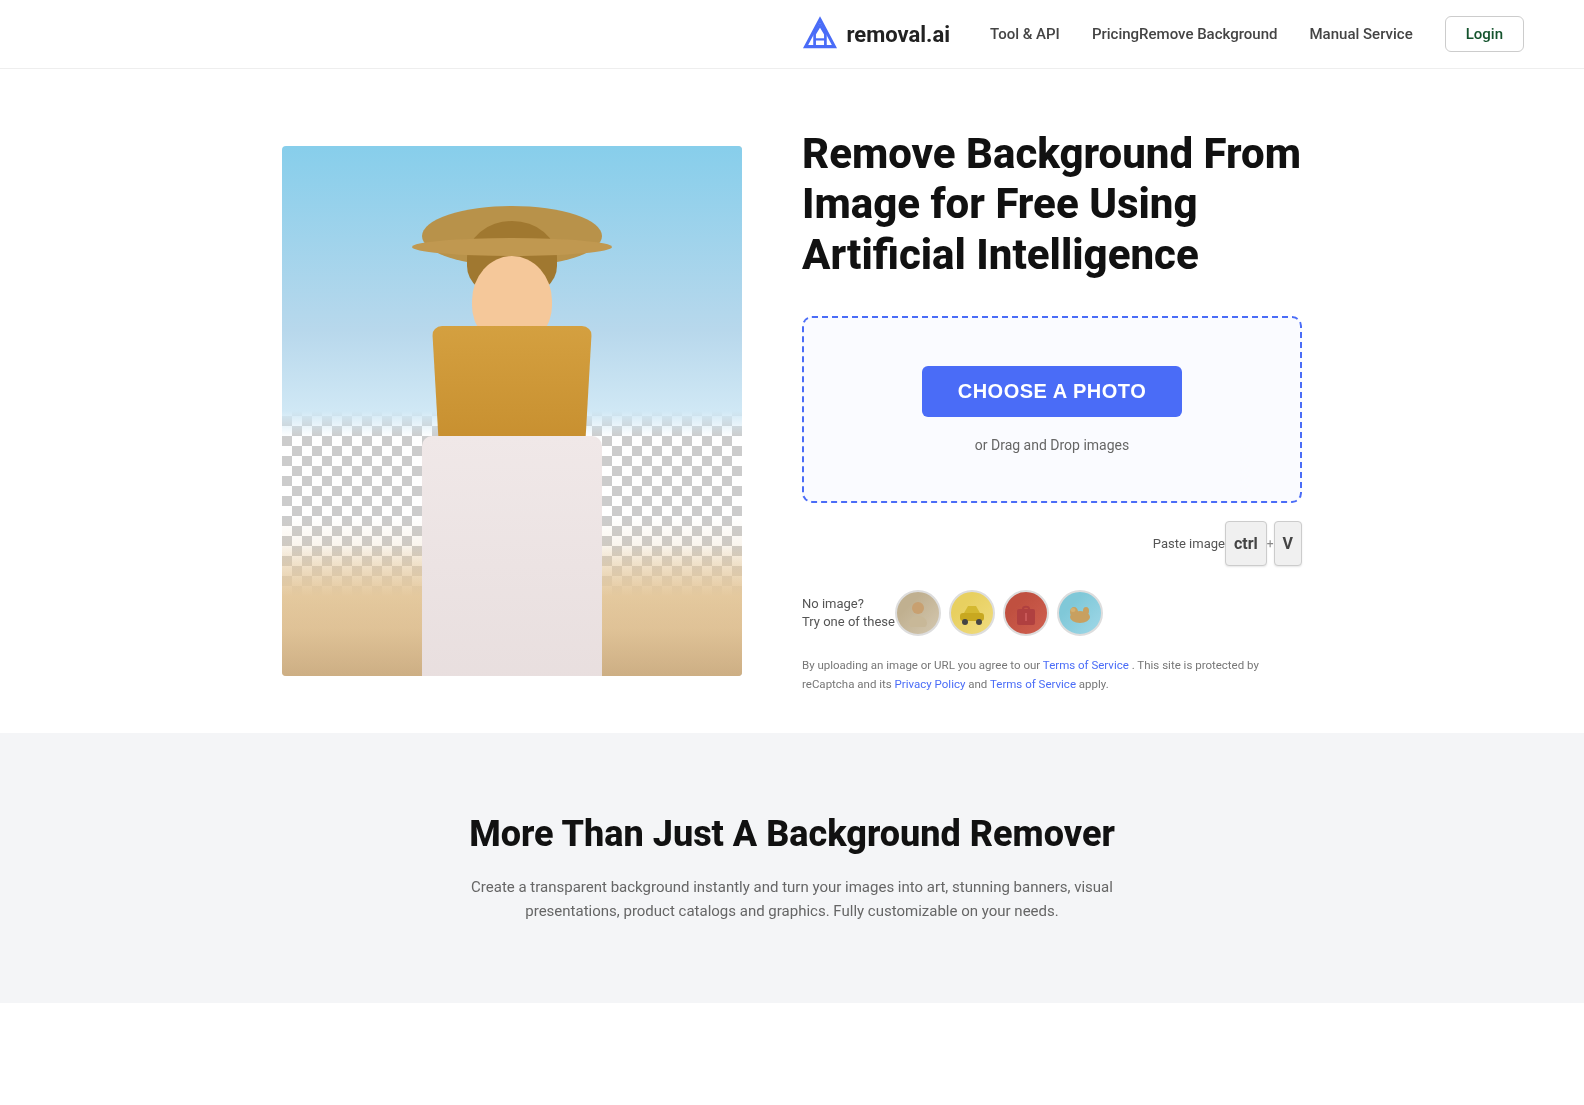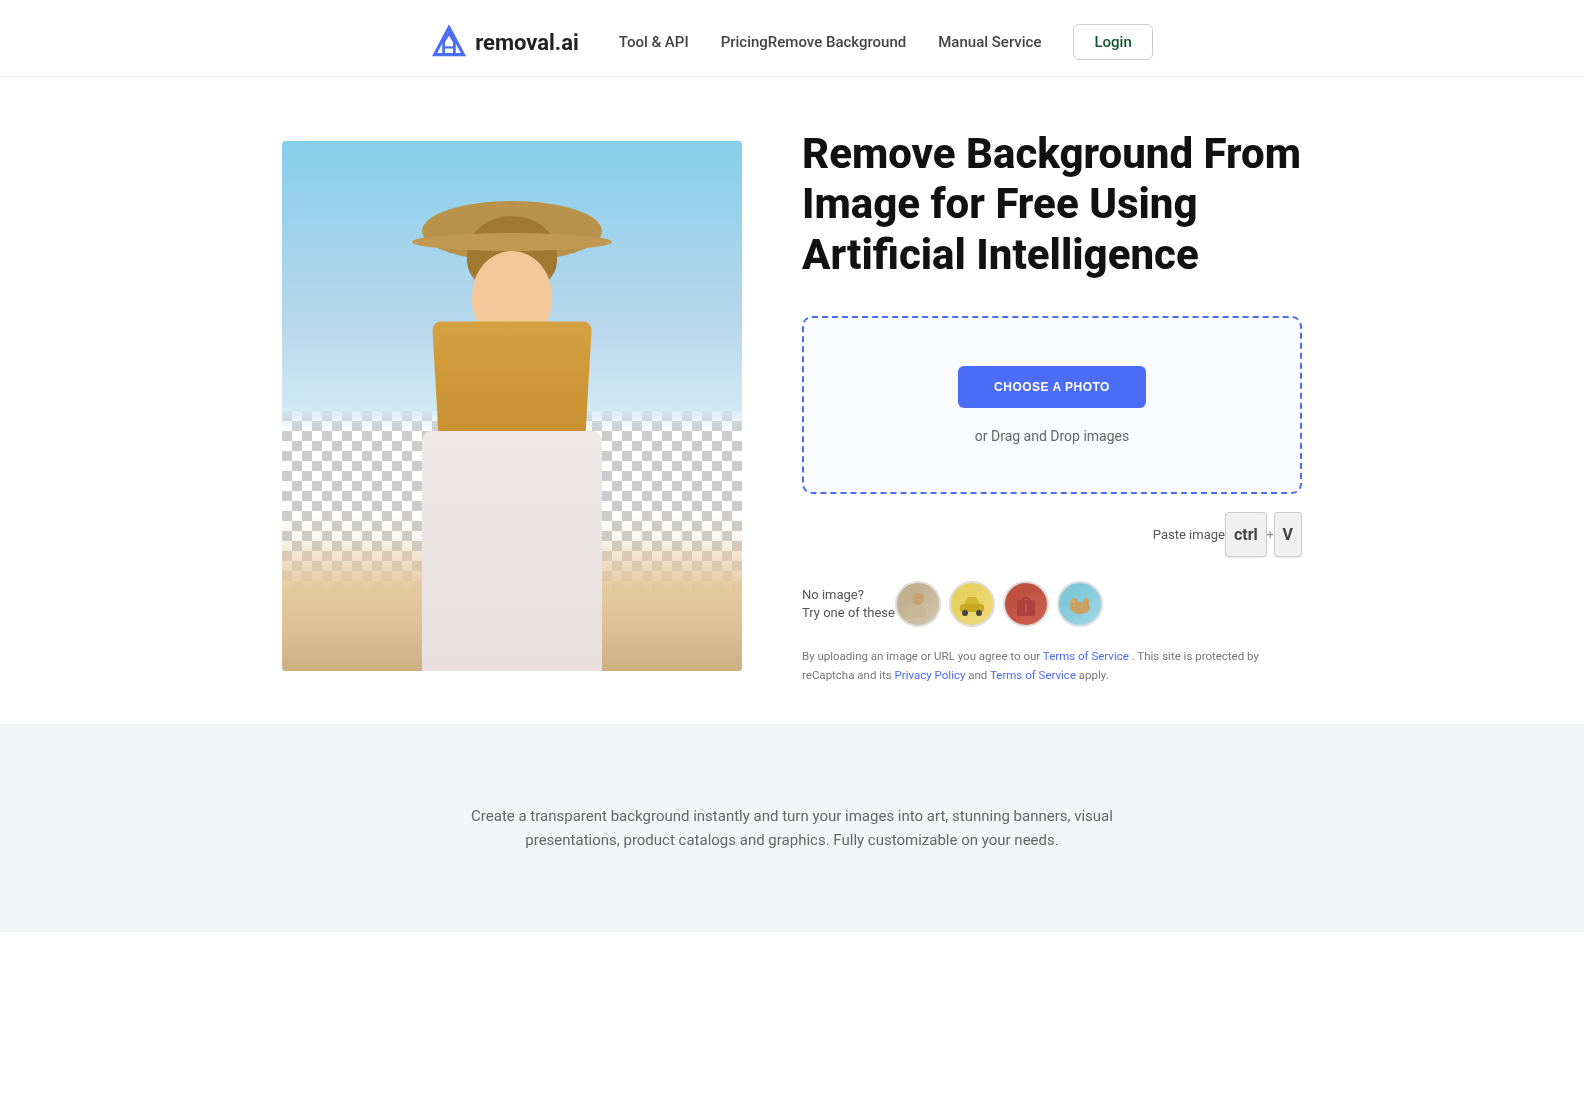--- a/index.html
+++ b/index.html
@@ -1,22 +1,22 @@
 <!DOCTYPE html>
 <html><head>
   <meta charset="utf-8">
   <style>
     * { margin: 0; padding: 0; box-sizing: border-box; }
     body { font-family: -apple-system, BlinkMacSystemFont, 'Segoe UI', Roboto, sans-serif; background: #fff; color: #222; overflow-x: hidden; }
 
     
     .nav {
-      display: flex; align-items: center; justify-content: center;
+      display: flex; align-items: center; justify-content: flex-end;
       padding: 16px 60px; border-bottom: 1px solid #eee; background: #fff;
-      position: sticky; top: 8px; z-index: 100;
+      position: sticky; top: 0; z-index: 100;
     }
     .nav-logo { display: flex; align-items: center; gap: 8px; text-decoration: none; }
     .nav-logo-text { font-size: 22px; font-weight: 700; color: #222; }
     .nav-left-links { display: flex; align-items: center; gap: 32px; margin-left: 40px; }
     .nav-left { display: flex; align-items: center; }
     .nav-link { font-size: 15px; color: #444; text-decoration: none; font-weight: 500; }
     .nav-right { display: flex; align-items: center; gap: 32px; }
     .nav-btn-login {
       font-size: 15px; color: #14532d; text-decoration: none; font-weight: 500;
       padding: 8px 20px; border: 1.5px solid #ccc; border-radius: 6px;
@@ -128,21 +128,21 @@
     }
 
     
     .upload-area {
       border: 2.5px dashed #4a6cf7; border-radius: 10px;
       padding: 48px 32px; text-align: center; margin-bottom: 18px;
       background: #fafbff; cursor: pointer;
     }
     .choose-btn {
       background: #4a6cf7; color: #fff; border: none; border-radius: 6px;
-      padding: 14px 36px; font-size: 12px; font-weight: 700; cursor: pointer;
+      padding: 14px 36px; font-size: 20px; font-weight: 700; cursor: pointer;
       letter-spacing: 0.5px; margin-bottom: 14px; display: inline-block;
     }
     .drag-drop-text { font-size: 14px; color: #666; margin-top: 6px; }
 
     
     .paste-hint {
       display: flex; align-items: center; 
       font-size: 13px; color: #555; margin-bottom: 24px; justify-content: flex-end;
     }
     .key-badge {
@@ -283,14 +283,15 @@
       </div>
     </div>
 
     <div class="terms-text">
       <span>By uploading an image or URL you agree to our </span><a class="terms-link" href="#">Terms of Service</a><span> . This site is protected by reCaptcha and its </span><a class="terms-link" href="#">Privacy Policy</a><span> and </span><a class="terms-link" href="#">Terms of Service</a><span> apply.</span>
     </div>
   </div>
 </section>
 
 <section class="bottom-section">
+  <h2 class="bottom-title">More Than Just A Background Remover</h2>
   <p class="bottom-desc">Create a transparent background instantly and turn your images into art, stunning banners, visual presentations, product catalogs and graphics. Fully customizable on your needs.</p>
 </section>
 
 </body></html>

